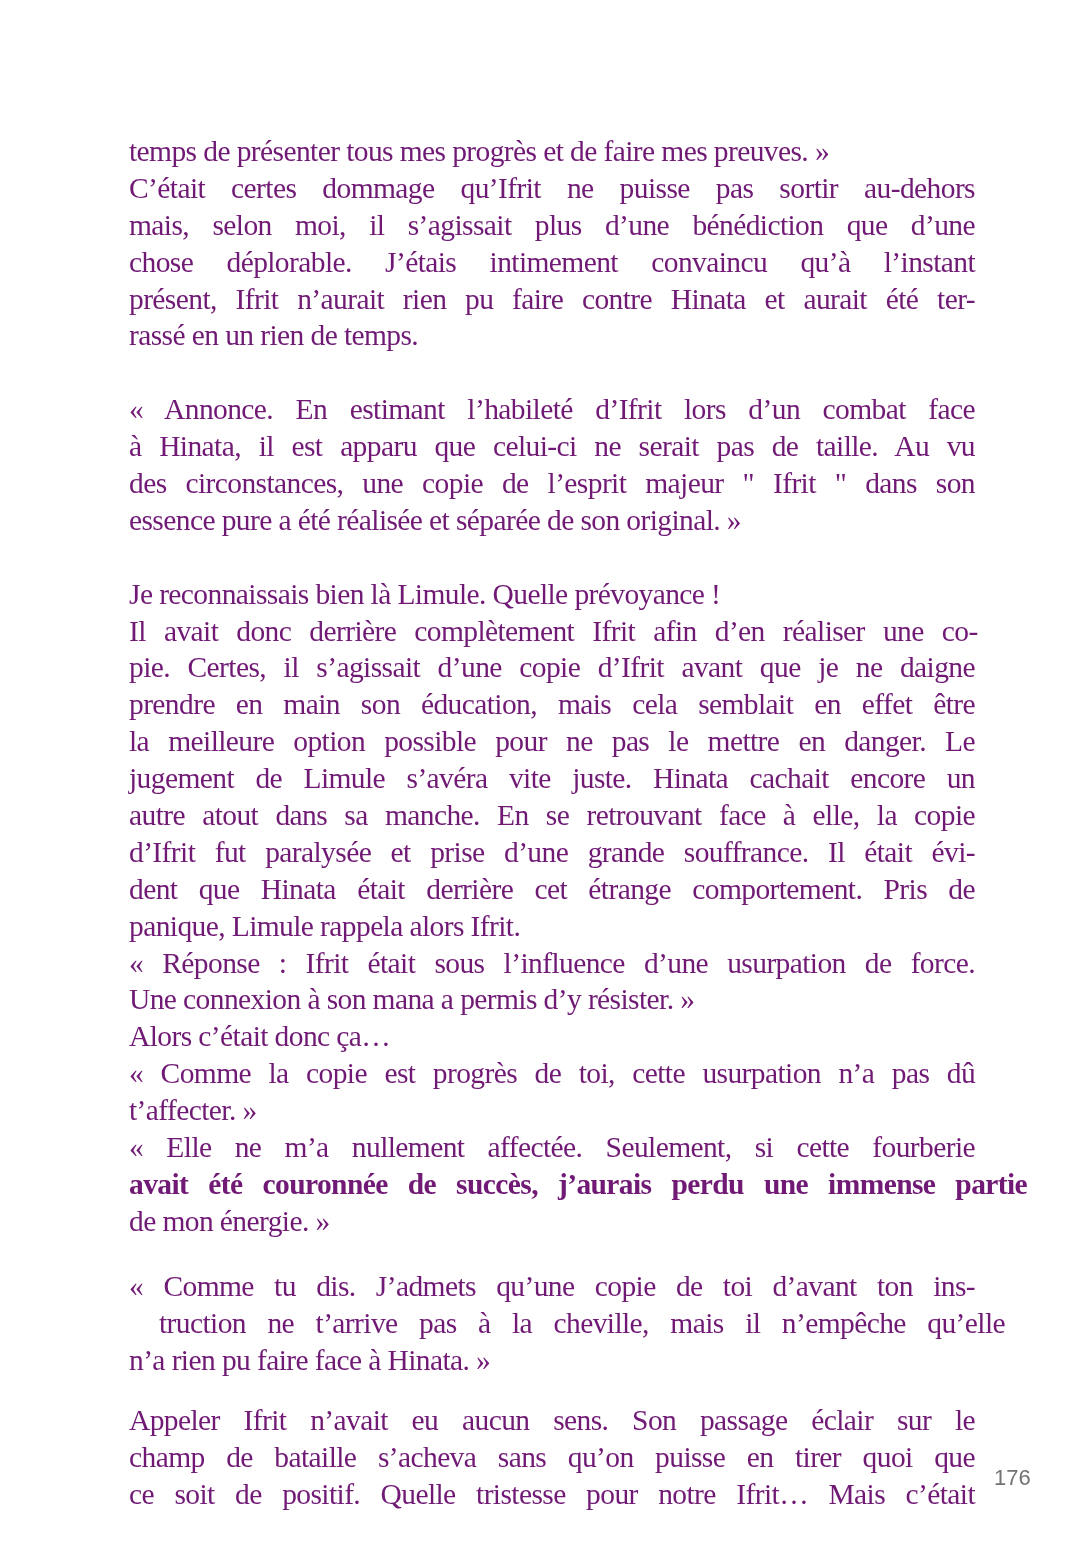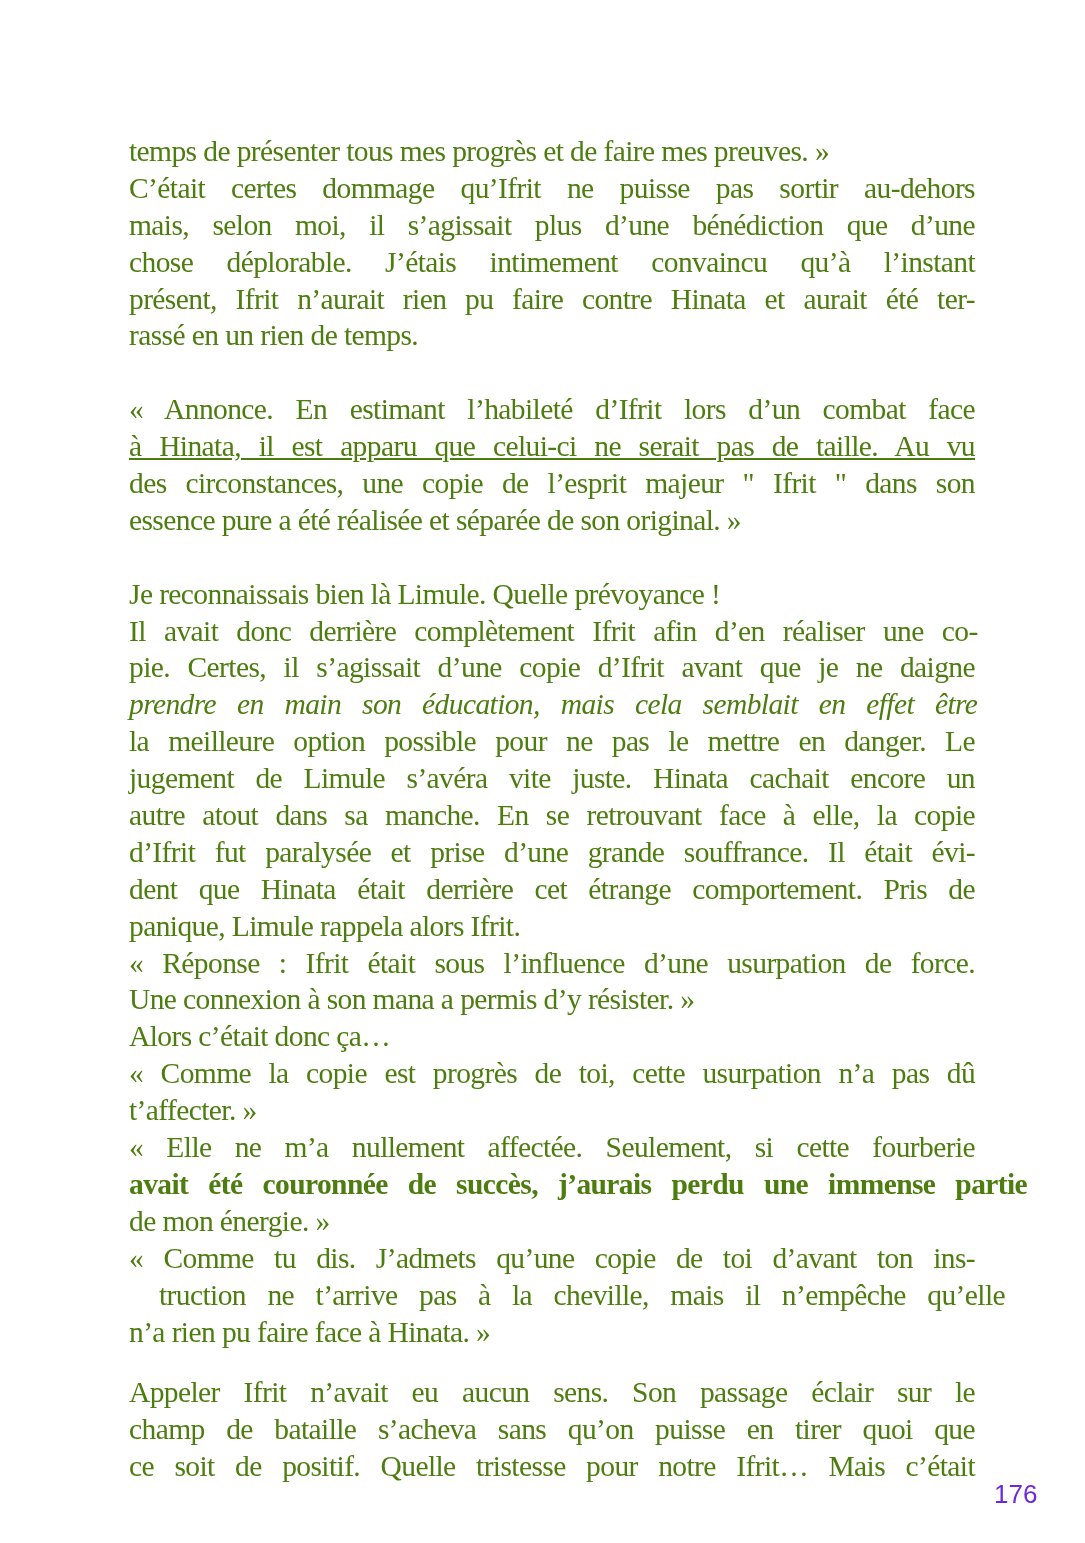--- a/index.html
+++ b/index.html
@@ -21,21 +21,21 @@
       background: #ffffff;
     }
     .text-block {
       position: absolute;
       left: 129px;
       top: 133px;
       width: 846px;
       font-family: "Liberation Serif", "DejaVu Serif", serif;
       font-size: 29.5px;
       line-height: 36.9px;
-      color: #4d7c0f;
+      color: #701a75;
     }
     .line {
       display: block;
       height: 36.9px;
       white-space: nowrap;
       text-align: justify;
       text-align-last: justify;
       overflow: visible;
       letter-spacing: -0.6px;
     }
@@ -44,62 +44,61 @@
       text-align-last: left;
     }
     .line.blank {
       height: 36.9px;
     }
     .page-number {
       position: absolute;
       left: 994px;
       top: 1465px;
       font-family: "Liberation Sans", "DejaVu Sans", sans-serif;
-      font-size: 26px;
+      font-size: 22px;
       line-height: 26px;
-      color: #6d28d9;
-      margin-top: 16px;
+      color: #737373;
     }
   </style>
 </head>
 <body>
 
 <div class="page">
   <div class="text-block" id="text-block">
       <span class="line last">temps de présenter tous mes progrès et de faire mes preuves. »</span>
       <span class="line" style="display: block; text-align: left; text-align-last: left; word-spacing: 19.2656px;">C’était certes dommage qu’Ifrit ne puisse pas sortir au-dehors</span>
       <span class="line" style="display: block; text-align: left; text-align-last: left; word-spacing: 16.5434px;">mais, selon moi, il s’agissait plus d’une bénédiction que d’une</span>
       <span class="line" style="display: block; text-align: center; text-align-last: left; word-spacing: 26.5417px;">chose déplorable. J’étais intimement convaincu qu’à l’instant</span>
       <span class="line" style="display: block; text-align: left; text-align-last: left; word-spacing: 11.983px;">présent, Ifrit n’aurait rien pu faire contre Hinata et aurait été ter-</span>
       <span class="line last">rassé en un rien de temps.</span>
       <span class="line blank"></span>
       <span class="line" style="display: block; text-align: left; text-align-last: left; word-spacing: 15.7361px;">« Annonce. En estimant l’habileté d’Ifrit lors d’un combat face</span>
-      <span class="line" style="display: block; text-align: center; text-align-last: left; word-spacing: 10.8918px; text-decoration: underline;">à Hinata, il est apparu que celui-ci ne serait pas de taille. Au vu</span>
+      <span class="line" style="display: block; text-align: center; text-align-last: left; word-spacing: 10.8918px;">à Hinata, il est apparu que celui-ci ne serait pas de taille. Au vu</span>
       <span class="line" style="display: block; text-align: left; text-align-last: left; word-spacing: 12.1903px;">des circonstances, une copie de l’esprit majeur " Ifrit " dans son</span>
       <span class="line last">essence pure a été réalisée et séparée de son original. »</span>
       <span class="line blank"></span>
       <span class="line last">Je reconnaissais bien là Limule. Quelle prévoyance !</span>
       <span class="line" style="display: block; text-align: left; text-align-last: left; word-spacing: 11.2984px;">Il avait donc derrière complètement Ifrit afin d’en réaliser une co-</span>
       <span class="line" style="display: block; text-align: left; text-align-last: left; word-spacing: 10.7457px;">pie. Certes, il s’agissait d’une copie d’Ifrit avant que je ne daigne</span>
-      <span class="line" style="display: block; text-align: right; text-align-last: left; word-spacing: 14.1406px; font-style: italic;">prendre en main son éducation, mais cela semblait en effet être</span>
+      <span class="line" style="display: block; text-align: right; text-align-last: left; word-spacing: 14.1406px;">prendre en main son éducation, mais cela semblait en effet être</span>
       <span class="line" style="display: block; text-align: left; text-align-last: left; word-spacing: 12.3324px;">la meilleure option possible pour ne pas le mettre en danger. Le</span>
       <span class="line" style="display: block; text-align: left; text-align-last: left; word-spacing: 14.651px;">jugement de Limule s’avéra vite juste. Hinata cachait encore un</span>
       <span class="line" style="display: block; text-align: left; text-align-last: left; word-spacing: 10.4583px;">autre atout dans sa manche. En se retrouvant face à elle, la copie</span>
       <span class="line" style="display: block; text-align: left; text-align-last: left; word-spacing: 12.7016px;">d’Ifrit fut paralysée et prise d’une grande souffrance. Il était évi-</span>
       <span class="line" style="display: block; text-align: left; text-align-last: left; word-spacing: 14.5365px;">dent que Hinata était derrière cet étrange comportement. Pris de</span>
       <span class="line last">panique, Limule rappela alors Ifrit.</span>
       <span class="line" style="display: block; text-align: right; text-align-last: left; word-spacing: 12.3531px;">« Réponse : Ifrit était sous l’influence d’une usurpation de force.</span>
       <span class="line last">Une connexion à son mana a permis d’y résister. »</span>
       <span class="line last">Alors c’était donc ça…</span>
       <span class="line" style="display: block; text-align: left; text-align-last: left; word-spacing: 10.6914px;">« Comme la copie est progrès de toi, cette usurpation n’a pas dû</span>
       <span class="line last">t’affecter. »</span>
       <span class="line" style="display: block; text-align: left; text-align-last: left; word-spacing: 16.4427px;">« Elle ne m’a nullement affectée. Seulement, si cette fourberie</span>
       <span class="line" style="display: block; text-align: left; text-align-last: left; word-spacing: 13.2622px; font-weight: bold;">avait été couronnée de succès, j’aurais perdu une immense partie</span>
       <span class="line last">de mon énergie. »</span>
-      <span class="line" style="display: block; text-align: right; text-align-last: left; word-spacing: 13.5px;">« Comme tu dis. J’admets qu’une copie de toi d’avant ton ins-</span>
+      <span class="line" style="display: block; text-align: right; text-align-last: left; word-spacing: 13.5px; margin-top: 28px;">« Comme tu dis. J’admets qu’une copie de toi d’avant ton ins-</span>
       <span class="line" style="display: block; text-align: left; text-align-last: left; word-spacing: 14.6984px; margin-left: 30px;">truction ne t’arrive pas à la cheville, mais il n’empêche qu’elle</span>
       <span class="line last">n’a rien pu faire face à Hinata. »</span>
       <span class="line" style="display: block; text-align: left; text-align-last: left; word-spacing: 16.9719px; margin-top: 24px;">Appeler Ifrit n’avait eu aucun sens. Son passage éclair sur le</span>
       <span class="line" style="display: block; text-align: left; text-align-last: left; word-spacing: 14.7578px;">champ de bataille s’acheva sans qu’on puisse en tirer quoi que</span>
       <span class="line" style="display: block; text-align: left; text-align-last: left; word-spacing: 13.6609px;">ce soit de positif. Quelle tristesse pour notre Ifrit… Mais c’était</span>
     </div>
   <div class="page-number">176</div>
 </div>
 
 </body></html>

